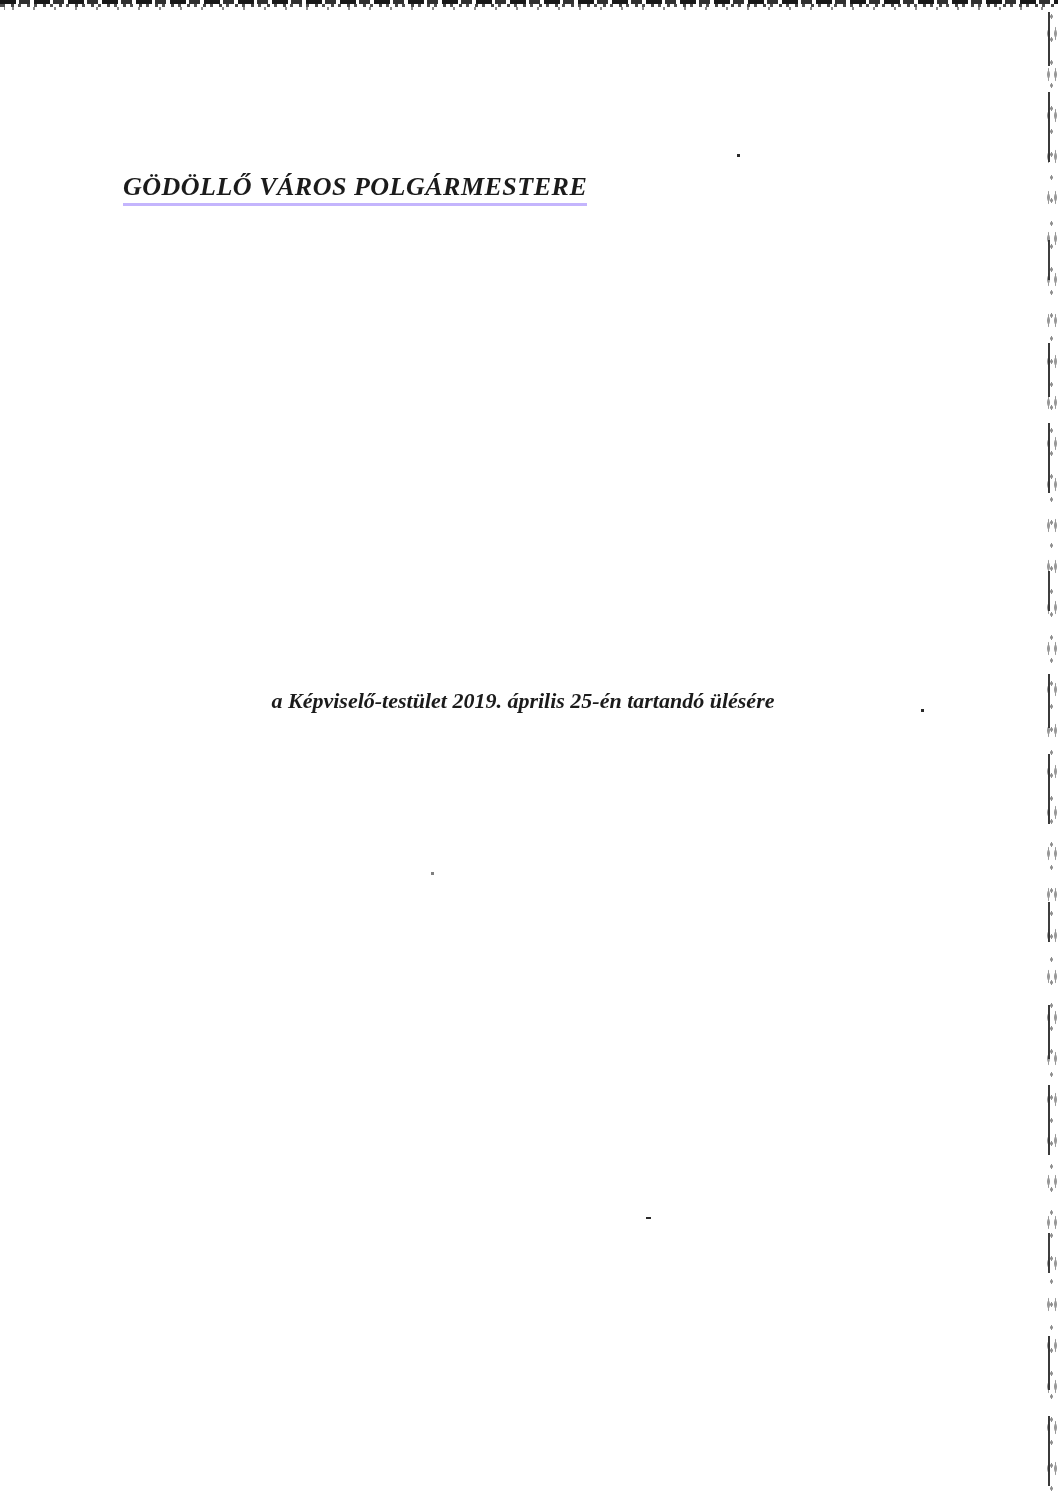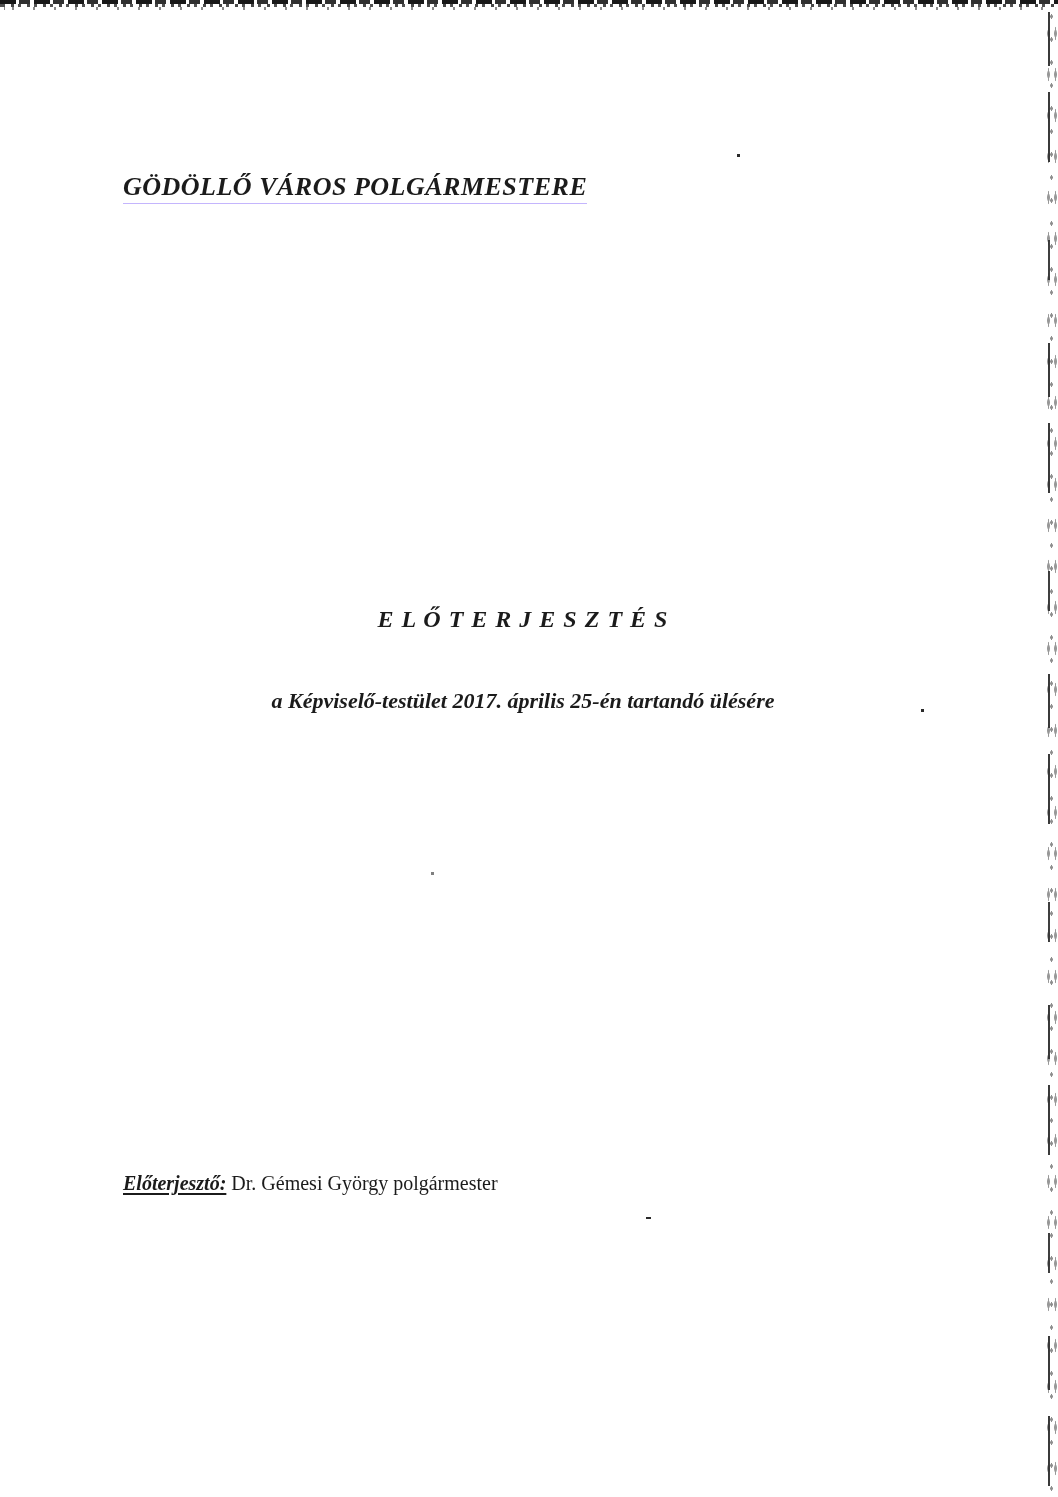--- a/index.html
+++ b/index.html
@@ -58,21 +58,21 @@
   }
 
   
   .doc-header {
     position: absolute;
     left: 123px; top: 172px;
     font-style: italic;
     font-weight: bold;
     font-size: 26px;
     letter-spacing: .5px;
-    border-bottom: 1px solid #c4b5fd;
+    border-bottom: 3px solid #c4b5fd;
     padding-bottom: 1px;
     white-space: nowrap;
   }
   .doc-title {
     position: absolute;
     left: 0; top: 606px;
     width: 1046px;
     text-align: center;
     font-style: italic;
     font-weight: bold;
@@ -123,20 +123,18 @@
   <div class="scan-top-band"></div>
   <div class="scan-right-line"></div>
   <div class="scan-right-speckle"></div>
   <div class="speck" style="left:737px; top:154px;"></div>
   <div class="speck" style="left:921px; top:709px;"></div>
   <div class="speck" style="left:431px; top:872px; opacity:.6;"></div>
   <div class="speck" style="left:646px; top:1217px; width:5px; height:2px;"></div>
 
   <div class="doc-header">GÖDÖLLŐ VÁROS POLGÁRMESTERE</div>
 
-  <div class="doc-title">E L Ő T E R J E S Z T É S</div>
 
-  <div class="doc-subtitle">a Képviselő-testület 2017. április 25-én tartandó ülésére</div>
+  <div class="doc-subtitle">a Képviselő-testület 2019. április 25-én tartandó ülésére</div>
 
 
-  <p class="presenter-par"><span class="inline-label">Előterjesztő:</span> <span>Dr. Gémesi György polgármester</span></p>
 
 </div>
 
 </body></html>

